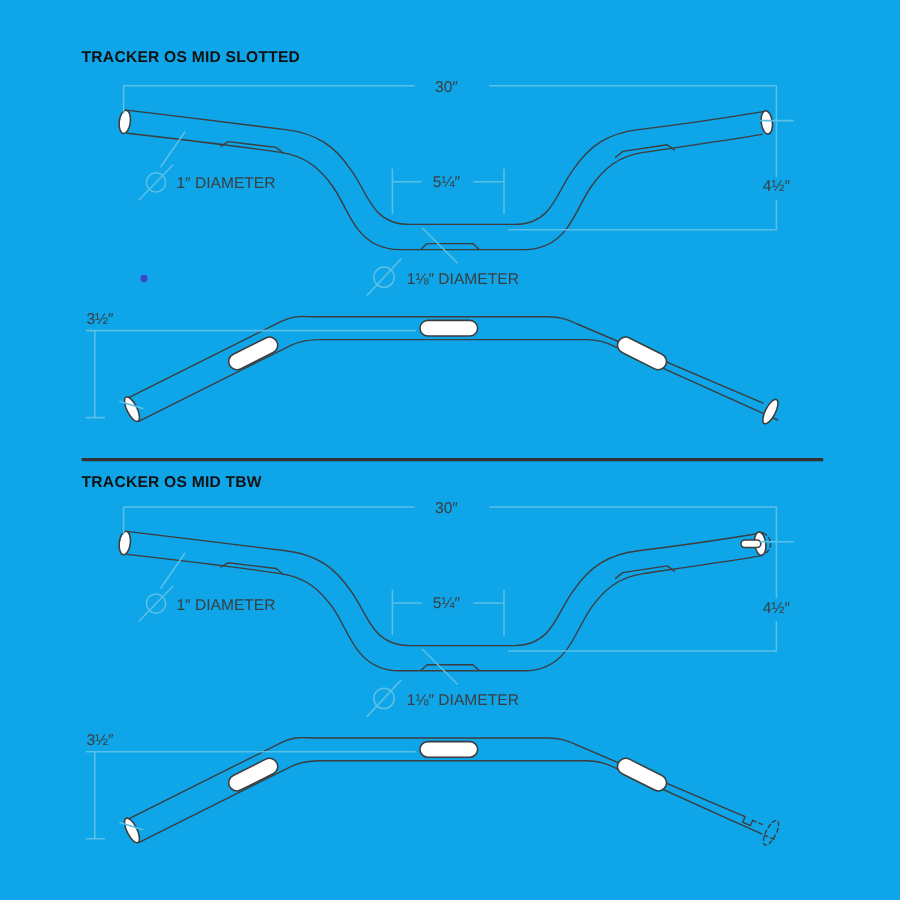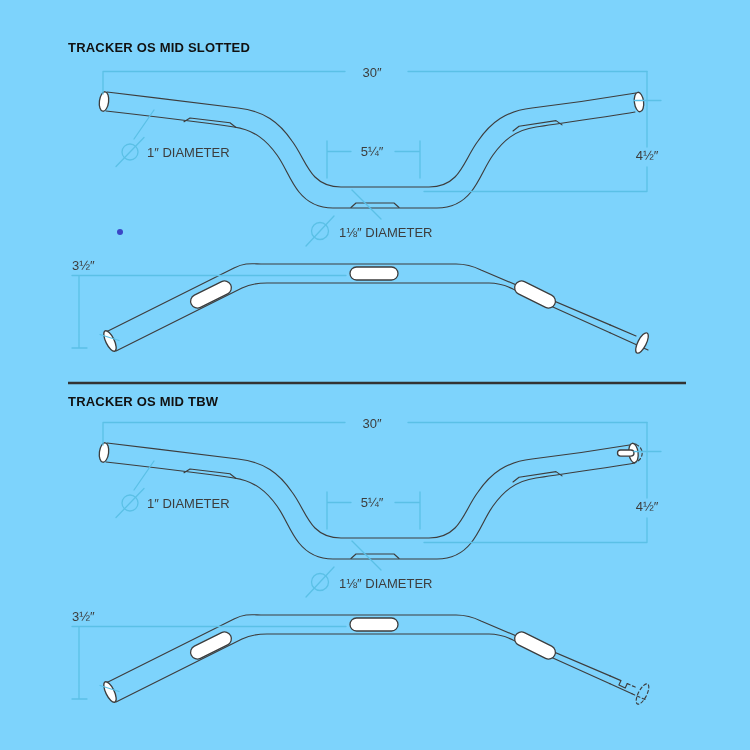--- a/index.html
+++ b/index.html
@@ -1,16 +1,16 @@
 <!DOCTYPE html>
 <html><head>
 <meta charset="utf-8">
 <style>
   html,body{margin:0;padding:0;background:#ffffff;}
-  .stage{position:relative;width:750px;height:750px;background:#7dd3fc;overflow:hidden;}
+  .stage{position:relative;width:750px;height:750px;background:#0ea5e9;overflow:hidden;}
   svg{display:block;}
   .bar-line{stroke:#3d3d3d;stroke-width:1.15;fill:none;stroke-linecap:round;stroke-linejoin:round;}
   .bar-fill{stroke:#3d3d3d;stroke-width:1.3;fill:#ffffff;}
   .slot{stroke:#3d3d3d;stroke-width:1.3;fill:#ffffff;}
   .dim{stroke:#5bc0e6;stroke-width:1.3;fill:none;stroke-linecap:round;}
   .dashed{stroke-dasharray:3,2.6;}
   .t-dim{font-family:"Liberation Sans",sans-serif;font-size:13px;fill:#3d3d3d;}
   .t-dim-mid{text-anchor:middle;}
   .t-title{font-family:"Liberation Sans",sans-serif;font-size:13px;font-weight:bold;fill:#111111;letter-spacing:.2px;}
   .divider{stroke:#333333;stroke-width:2.6;}

